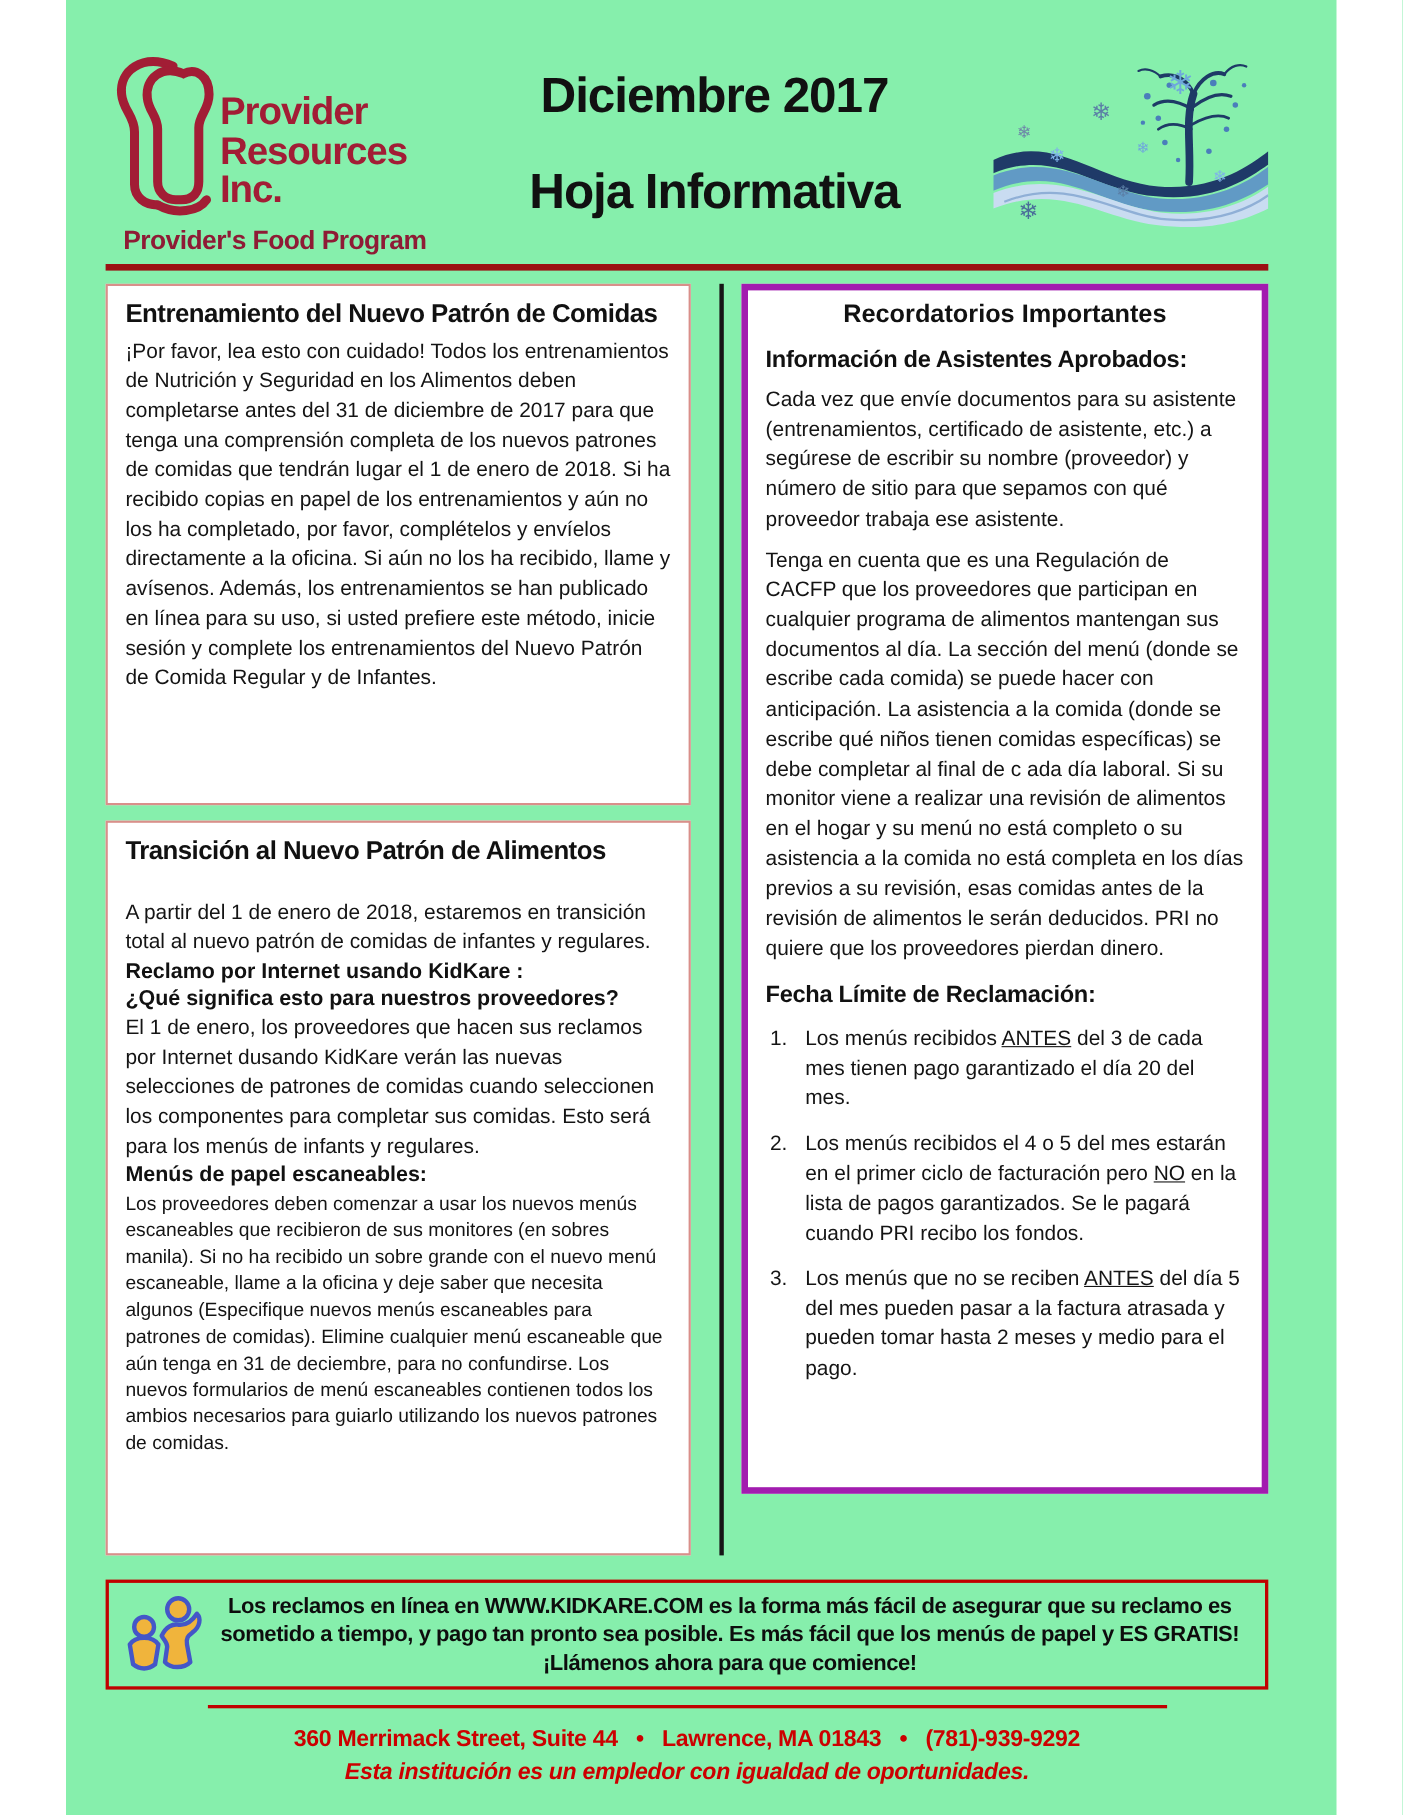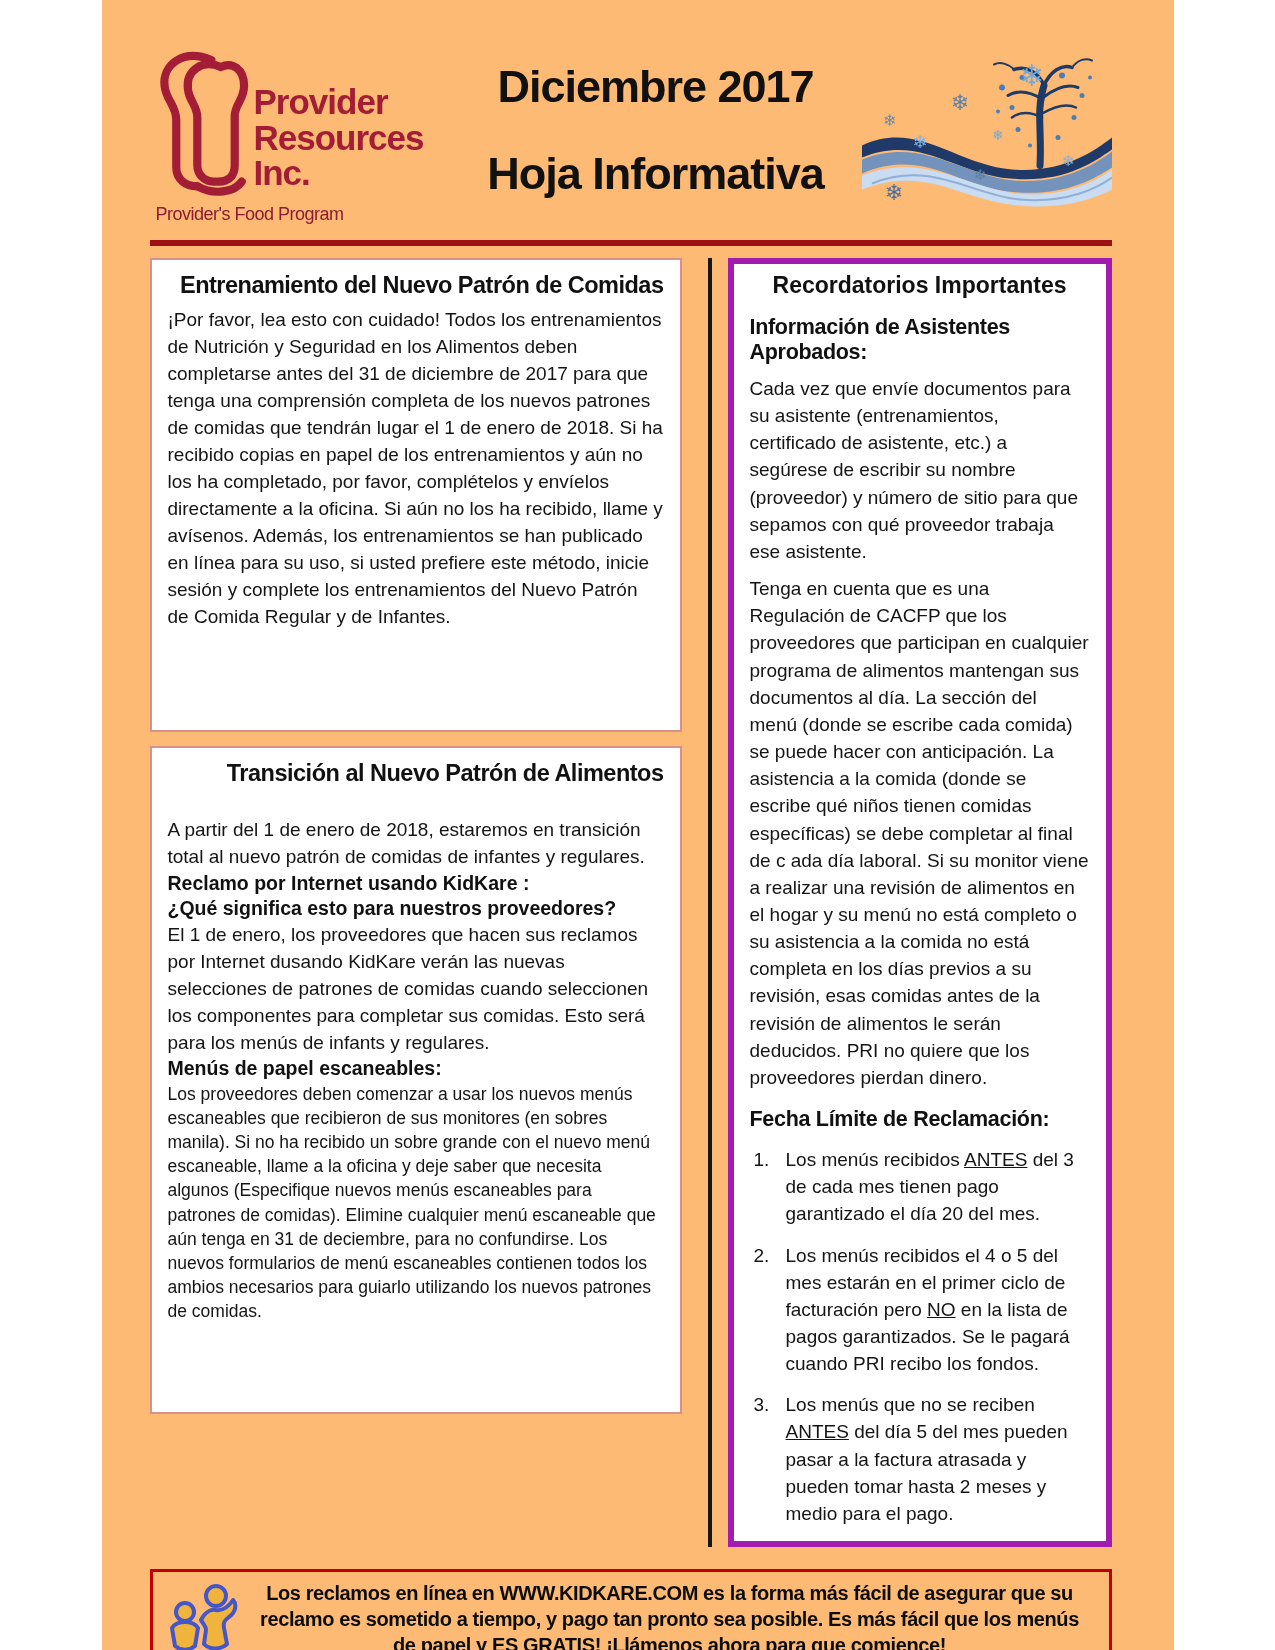--- a/index.html
+++ b/index.html
@@ -1,41 +1,41 @@
 <!DOCTYPE html>
 <html><head>
 <meta charset="utf-8">
 <style>
   * { margin:0; padding:0; box-sizing:border-box; }
   body { background:#ffffff; font-family:"Liberation Sans", sans-serif; color:#1a1a1a; }
-  .page { width:1072px; height:1650px; margin:0 auto; background:#fdba74; padding:46px 62px 0 48px; overflow:hidden; position:relative; }
+  .page { width:1155px; height:1650px; margin:0 auto; background:#86efac; padding:46px 62px 0 36px; overflow:hidden; position:relative; }
 
   
   .header { display:flex; align-items:flex-start; justify-content:space-between; height:190px; }
   .logo-block { width:300px; position:relative; }
   .logo-row { display:flex; align-items:flex-start; }
   .logo-text { margin-left:-14px; margin-top:38px; color:#A21D35; font-weight:bold; font-size:35px; line-height:1.02; letter-spacing:-1px; }
-  .logo-tagline { color:#8E1B35; font-weight:normal; font-size:18px; margin-top:2px; margin-left:6px; letter-spacing:-0.5px; }
+  .logo-tagline { color:#8E1B35; font-weight:bold; font-size:24px; margin-top:2px; margin-left:16px; letter-spacing:-0.5px; }
   .titles { text-align:center; padding-top:18px; flex:1; }
   .title-line { font-size:45px; font-weight:bold; color:#111; letter-spacing:-1px; line-height:1.0; }
   .title-line + .title-line { margin-top:42px; }
   .winter { width:250px; height:178px; flex:0 0 250px; }
 
   
   .top-rule { height:6px; background:#9B1013; margin-top:4px; }
 
   
   .columns { display:flex; align-items:stretch; margin-top:12px; }
   .col-left { flex:0 0 532px; display:flex; flex-direction:column; }
   .v-divider { width:4px; background:#161616; margin:0 16px 0 26px; }
   .col-right { flex:1; }
 
   .box { border:2px solid #D98F8A; padding:10px 16px 14px 16px; background:#fff; }
   .box + .box { margin-top:14px; }
-  .box-title { font-size:23.5px; font-weight:bold; text-align:right; color:#111; letter-spacing:-0.5px; padding-top:2px; }
+  .box-title { font-size:23.5px; font-weight:bold; text-align:left; color:#111; letter-spacing:-0.5px; padding-top:2px; }
   .body-text { font-size:19px; line-height:1.42; margin-top:8px; color:#141414; }
   .box1 { min-height:474px; }
   .box2 { min-height:668px; }
   .box2 .body-text.first { margin-top:30px; }
   .bold-line { font-size:19.5px; font-weight:bold; line-height:1.3; color:#111; }
   .small-text { font-size:17.5px; line-height:1.38; color:#141414; }
 
   .rbox { border:6px solid #a21caf; padding:8px 16px 14px 16px; min-height:1100px; }
   .rbox-title { font-size:23px; font-weight:bold; text-align:center; color:#111; }
   .sec-heading { font-size:21.5px; font-weight:bold; color:#111; margin-top:16px; letter-spacing:-0.3px; }

